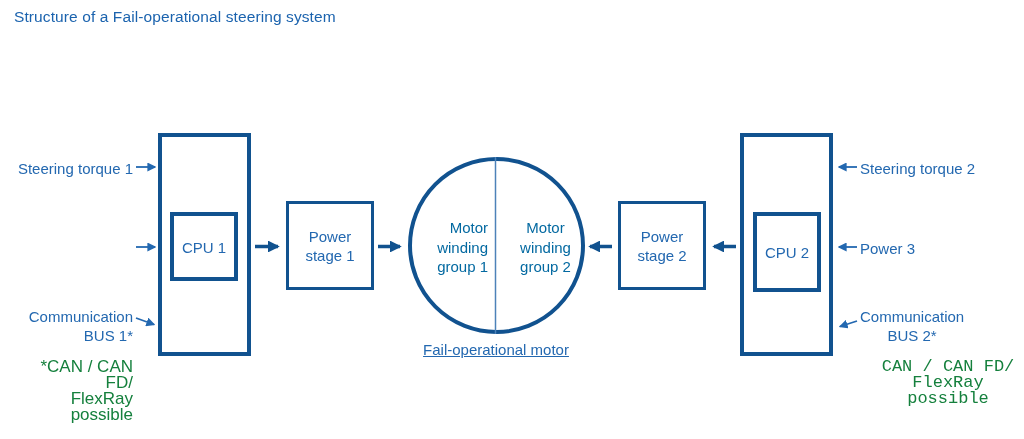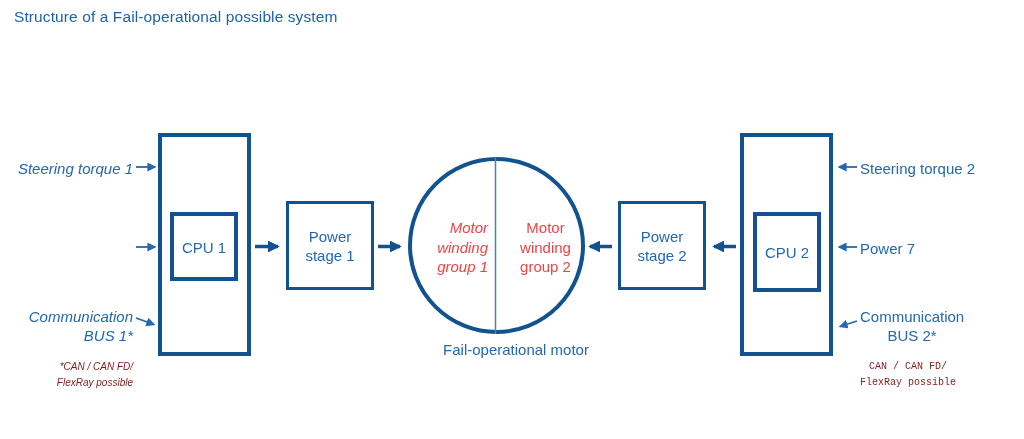--- a/index.html
+++ b/index.html
@@ -42,51 +42,52 @@
     border:4px solid #11528f;
     border-radius:50%;
     background:#ffffff;
   }
   .side-label{
     font-size:15px;
     line-height:19px;
     color:#2368b0;
     white-space:nowrap;
   }
-  .right-align{text-align:right;font-style:italic;}
+  .right-align{text-align:right;}
   .left-align{text-align:center;}
   .footnote{
-    font-size:10px;
+    font-size:17px;
     line-height:16px;
-    color:#7f1d1d;
+    color:#15803d;
+    padding-left:12px;
   }
   .winding{
     font-size:15px;
     line-height:19.5px;
-    color:#ef4444;
+    color:#0369a1;
   }
   .caption{
     font-size:15px;
     text-align:center;
     color:#2368b0;
     white-space:nowrap;
   }
   .ln{display:block;}
   svg.overlay{
     position:absolute;left:0;top:0;
     width:1024px;height:439px;
     pointer-events:none;
   }
 </style>
 </head>
 <body>
 
 <div id="canvas">
 
-  <div class="abs title">Structure of a Fail-operational possible system</div>
+  <div class="abs title">Structure of a Fail-operational steering system</div>
 
   <div class="abs side-label right-align" style="left:0;width:133px;top:159px;">Steering torque 1</div>
   <div class="abs side-label right-align" style="left:0;width:133px;top:307px;">
     <span class="ln">Communication</span>
     <span class="ln">BUS 1*</span>
   </div>
   <div class="abs footnote right-align" style="left:0;width:133px;top:359px;">
     <span class="ln">*CAN / CAN FD/</span>
     <span class="ln">FlexRay possible</span>
   </div>
@@ -107,36 +108,36 @@
   <div class="abs winding right-align" style="left:408px;width:80px;top:218px;">
     <span class="ln">Motor</span>
     <span class="ln">winding</span>
     <span class="ln">group 1</span>
   </div>
   <div class="abs winding left-align" style="left:503px;width:85px;top:218px;">
     <span class="ln">Motor</span>
     <span class="ln">winding</span>
     <span class="ln">group 2</span>
   </div>
-  <div class="abs caption" style="left:416px;width:200px;top:341px;">Fail-operational motor</div>
+  <div class="abs caption" style="left:396px;width:200px;top:341px;text-decoration:underline;">Fail-operational motor</div>
 
   <div class="box box-thin" style="left:618px;top:201px;width:88px;height:89px;">
     <div class="box-label">
       <span class="ln">Power</span>
       <span class="ln">stage 2</span>
     </div>
   </div>
 
   <div class="box" style="left:740px;top:133px;width:93px;height:223px;"></div>
   <div class="box" style="left:753px;top:212px;width:68px;height:80px;">
     <div class="box-label">CPU 2</div>
   </div>
 
   <div class="abs side-label left-align" style="left:860px;top:159px;">Steering torque 2</div>
-  <div class="abs side-label left-align" style="left:860px;top:239px;">Power 7</div>
+  <div class="abs side-label left-align" style="left:860px;top:239px;">Power 3</div>
   <div class="abs side-label left-align" style="left:860px;top:307px;">
     <span class="ln">Communication</span>
     <span class="ln">BUS 2*</span>
   </div>
   <div class="abs footnote left-align" style="left:860px;top:359px;font-family:Liberation Mono, monospace;">
     <span class="ln">CAN / CAN FD/</span>
     <span class="ln">FlexRay possible</span>
   </div>
 
   <svg class="overlay" viewBox="0 0 1024 439" xmlns="http://www.w3.org/2000/svg">

